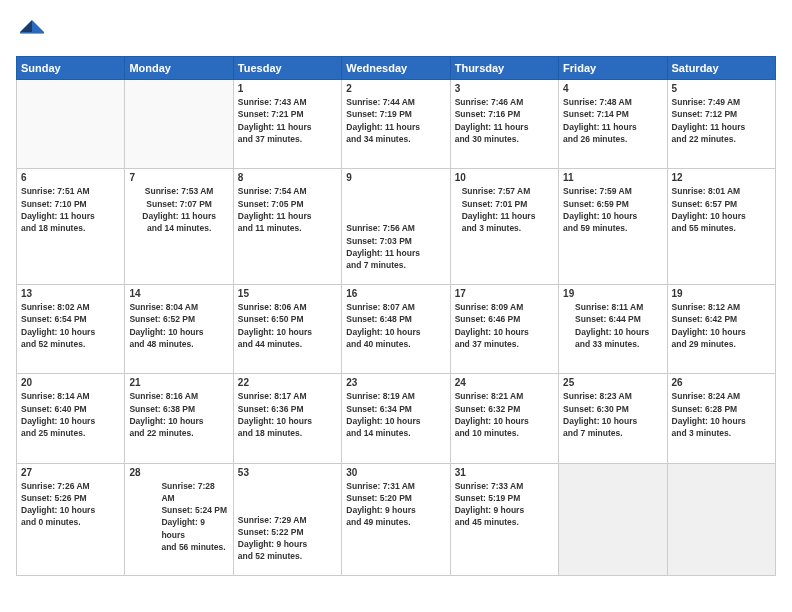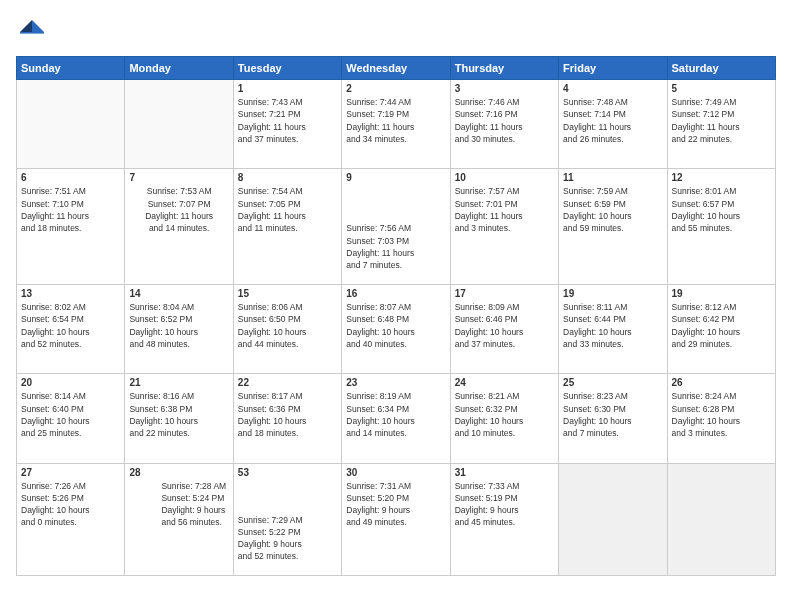--- a/index.html
+++ b/index.html
@@ -83,20 +83,21 @@
       background: #f0f0f0;
     }
     .day-number {
       font-weight: bold;
       font-size: 10px;
       display: block;
       margin-bottom: 2px;
     }
     .day-info {
       line-height: 1.45;
+      font-weight: bold;
     }
   </style>
 </head>
 <body>
 
 <div class="page">
   <div class="header">
     <div class="logo">
       <svg class="logo-icon" viewBox="0 0 40 40">
         <rect x="0" y="0" width="40" height="40" fill="none"></rect>
@@ -191,21 +192,21 @@
           </td>
           <td>
             <span class="day-number">9</span>
             <div class="day-info" style="white-space: pre-line; margin-top: 39px;">Sunrise: 7:56 AM
 Sunset: 7:03 PM
 Daylight: 11 hours
 and 7 minutes.</div>
           </td>
           <td>
             <span class="day-number">10</span>
-            <div class="day-info" style="white-space: pre-line;">Sunrise: 7:57 AM
+            <div class="day-info" style="white-space: pre-line; margin-left: 7px;">Sunrise: 7:57 AM
 Sunset: 7:01 PM
 Daylight: 11 hours
 and 3 minutes.</div>
           </td>
           <td>
             <span class="day-number">11</span>
             <div class="day-info" style="white-space: pre-line;">Sunrise: 7:59 AM
 Sunset: 6:59 PM
 Daylight: 10 hours
 and 59 minutes.</div>
@@ -249,21 +250,21 @@
           </td>
           <td>
             <span class="day-number">17</span>
             <div class="day-info" style="white-space: pre-line;">Sunrise: 8:09 AM
 Sunset: 6:46 PM
 Daylight: 10 hours
 and 37 minutes.</div>
           </td>
           <td>
             <span class="day-number">19</span>
-            <div class="day-info" style="white-space: pre-line;">Sunrise: 8:11 AM
+            <div class="day-info" style="white-space: pre-line; margin-left: 12px;">Sunrise: 8:11 AM
 Sunset: 6:44 PM
 Daylight: 10 hours
 and 33 minutes.</div>
           </td>
           <td>
             <span class="day-number">19</span>
             <div class="day-info" style="white-space: pre-line;">Sunrise: 8:12 AM
 Sunset: 6:42 PM
 Daylight: 10 hours
 and 29 minutes.</div>

